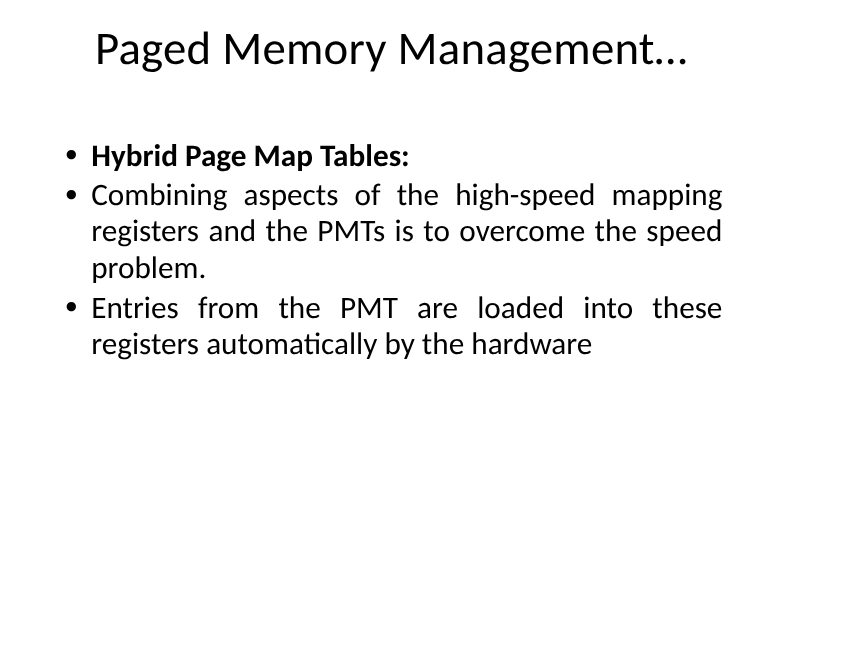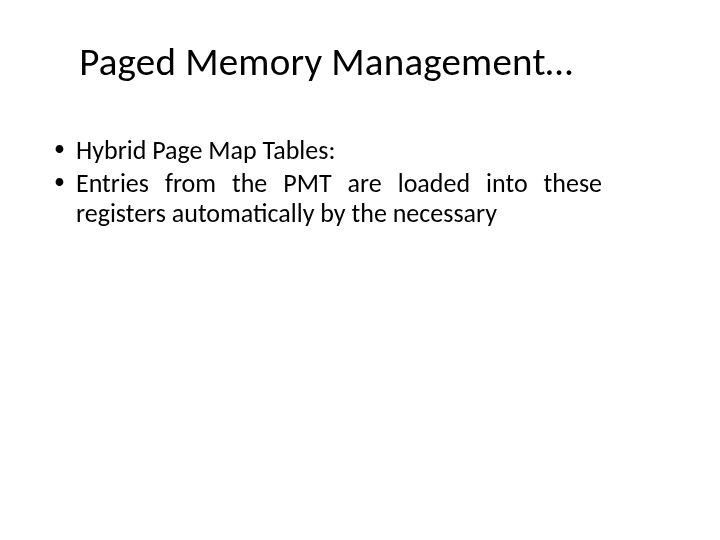--- a/index.html
+++ b/index.html
@@ -8,21 +8,21 @@
     width: 720px;
     height: 540px;
     background: #fff;
     font-family: Calibri, "Segoe UI", Arial, sans-serif;
     color: #000;
   }
   .slide {
     box-sizing: border-box;
     width: 652px;
     height: 540px;
-    padding: 28px 50px 20px 50px;
+    padding: 7px 50px 20px 50px;
   }
   .title {
     font-size: 39px;
     text-align: center;
     margin: 10px 0 50px 0;
     font-weight: 400;
     letter-spacing: 0.2px;
   }
   ul.bullets {
     list-style: none;
@@ -39,25 +39,26 @@
   }
   ul.bullets li::before {
     content: "•";
     position: absolute;
     left: 4px;
     top: 0;
     font-size: 22px;
     line-height: 1.3;
   }
   .bold {
-    font-weight: 400;
+    font-weight: 700;
   }
 </style>
 </head>
 <body>
 
 <div class="slide">
   <h1 class="title">Paged Memory Management…</h1>
   <ul class="bullets">
     <li><span class="bold">Hybrid Page Map Tables:</span></li>
-    <li><span>Entries from the PMT are loaded into these registers automatically by the necessary</span></li>
+    <li><span>Combining aspects of the high-speed mapping registers and the PMTs is to overcome the speed problem.</span></li>
+    <li><span>Entries from the PMT are loaded into these registers automatically by the hardware</span></li>
   </ul>
 </div>
 
 </body></html>

